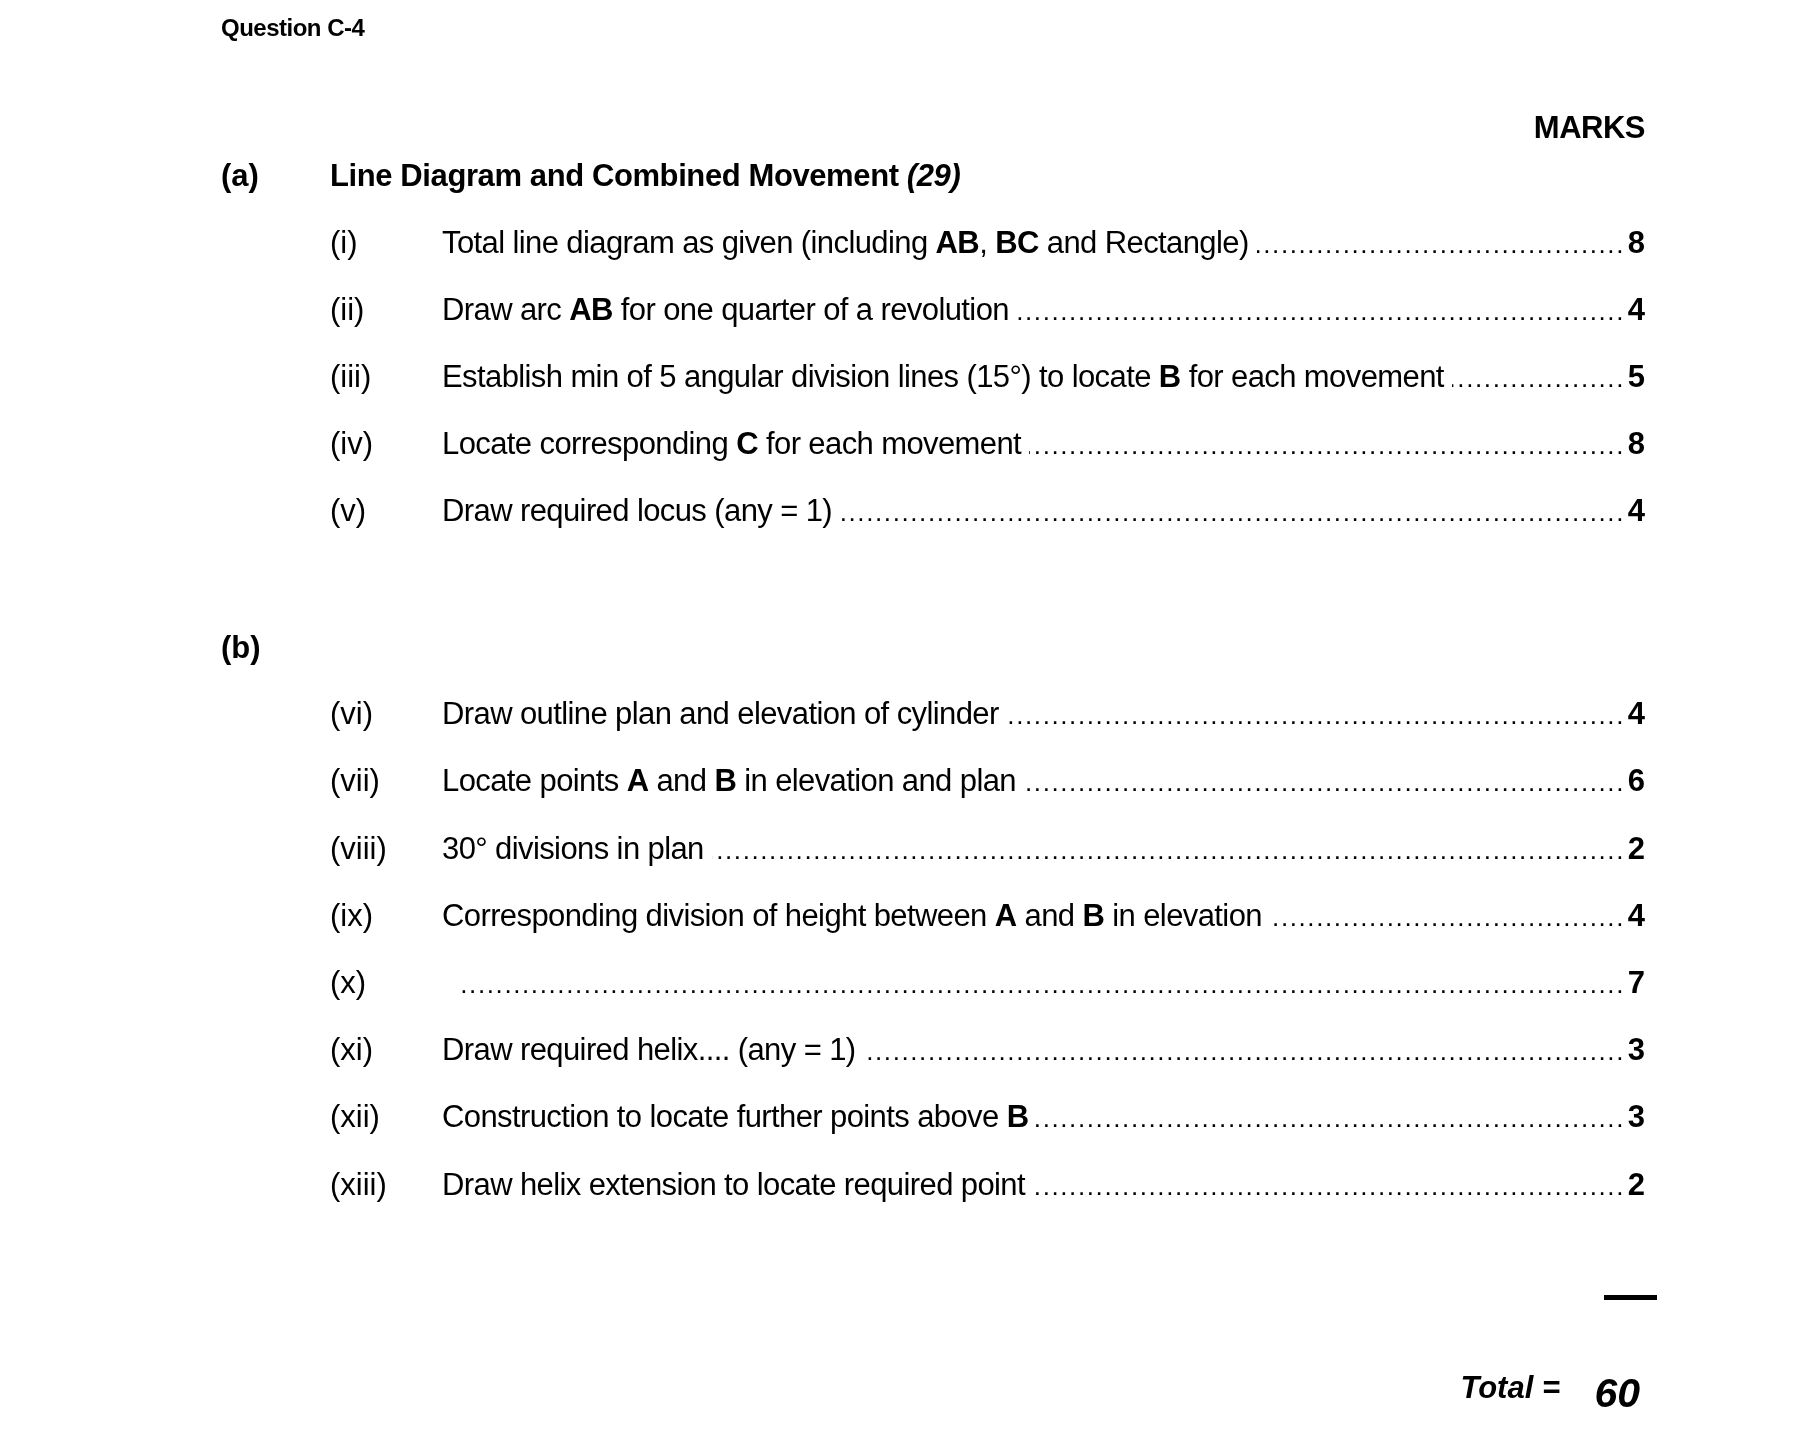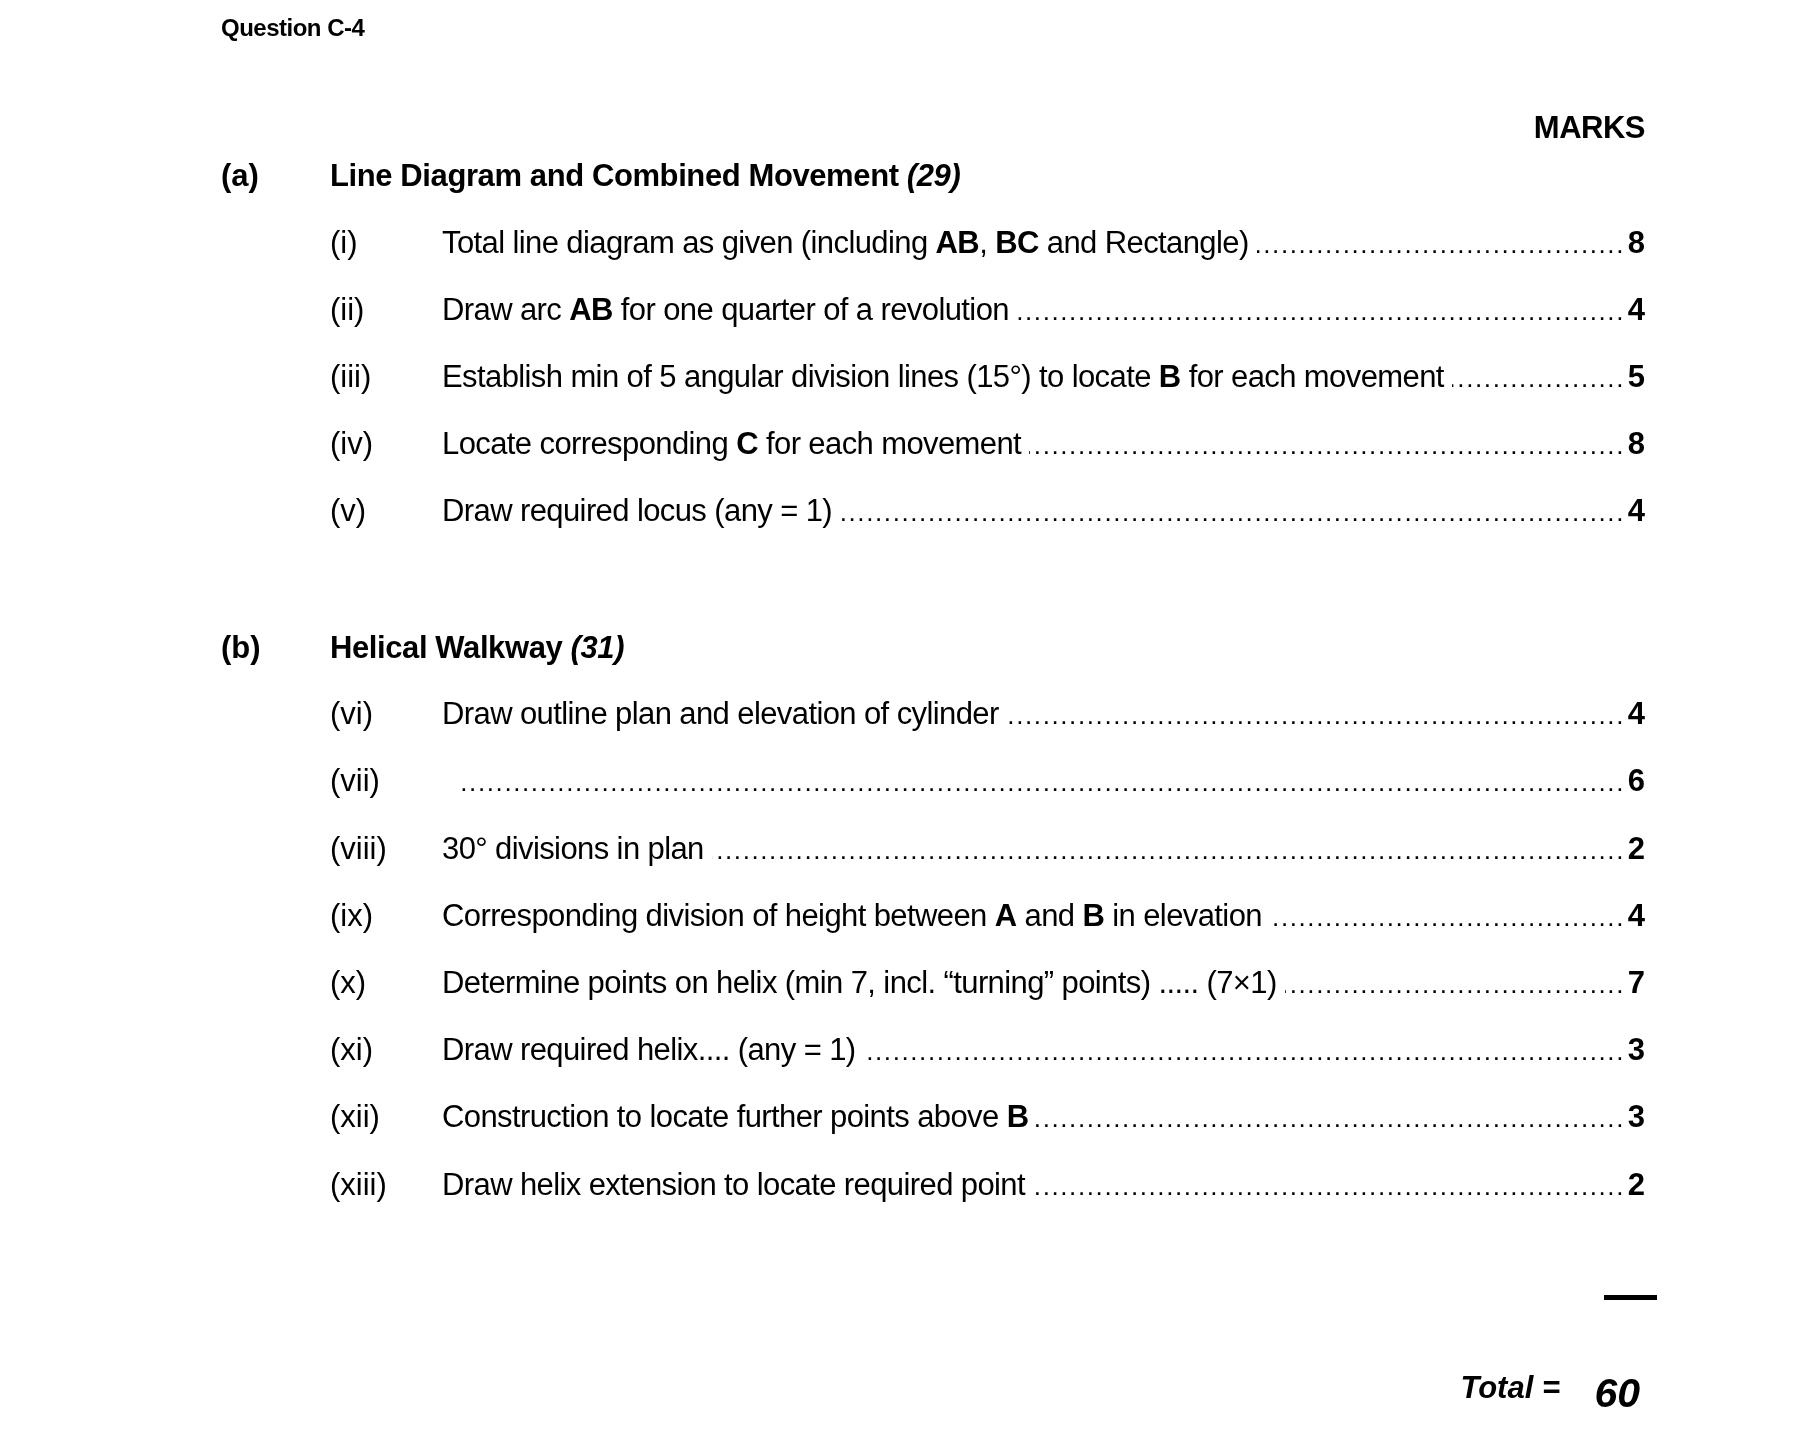--- a/index.html
+++ b/index.html
@@ -167,35 +167,35 @@
         <span class="item-body">
           <span class="item-text"><span>Draw required locus (any = 1)</span></span>
           <span class="leader">....................................................................................................................................</span>
           <span class="item-mark">4</span>
         </span>
       </div>
     </div>
 
   <div class="section-row" style="top:628px;">
     <span class="section-letter">(b)</span>
-    <span class="section-title"><span>Helical Walkway</span> <span class="sub">(31)</span></span>
   </div>
 
   <div class="items-container">
       <div class="item-row" style="top: 694px;">
         <span class="item-num">(vi)</span>
         <span class="item-body">
           <span class="item-text"><span>Draw outline plan and elevation of cylinder</span></span>
           <span class="leader">....................................................................................................................................</span>
           <span class="item-mark">4</span>
         </span>
       </div>
       <div class="item-row" style="top: 761px;">
         <span class="item-num">(vii)</span>
         <span class="item-body">
+          <span class="item-text"><span>Locate points </span><b>A</b><span> and </span><b>B</b><span> in elevation and plan</span></span>
           <span class="leader">....................................................................................................................................</span>
           <span class="item-mark">6</span>
         </span>
       </div>
       <div class="item-row" style="top: 829px;">
         <span class="item-num">(viii)</span>
         <span class="item-body">
           <span class="item-text"><span>30° divisions in plan</span></span>
           <span class="leader">....................................................................................................................................</span>
           <span class="item-mark">2</span>
@@ -205,21 +205,20 @@
         <span class="item-num">(ix)</span>
         <span class="item-body">
           <span class="item-text"><span>Corresponding division of height between </span><b>A</b><span> and </span><b>B</b><span> in elevation</span></span>
           <span class="leader">....................................................................................................................................</span>
           <span class="item-mark">4</span>
         </span>
       </div>
       <div class="item-row" style="top: 963px;">
         <span class="item-num">(x)</span>
         <span class="item-body">
-          <span class="item-text"><span>Determine points on helix (min 7, incl. “turning” points) ..... (7×1)</span></span>
           <span class="leader">....................................................................................................................................</span>
           <span class="item-mark">7</span>
         </span>
       </div>
       <div class="item-row" style="top: 1030px;">
         <span class="item-num">(xi)</span>
         <span class="item-body">
           <span class="item-text"><span>Draw required helix.... (any = 1)</span></span>
           <span class="leader">....................................................................................................................................</span>
           <span class="item-mark">3</span>

